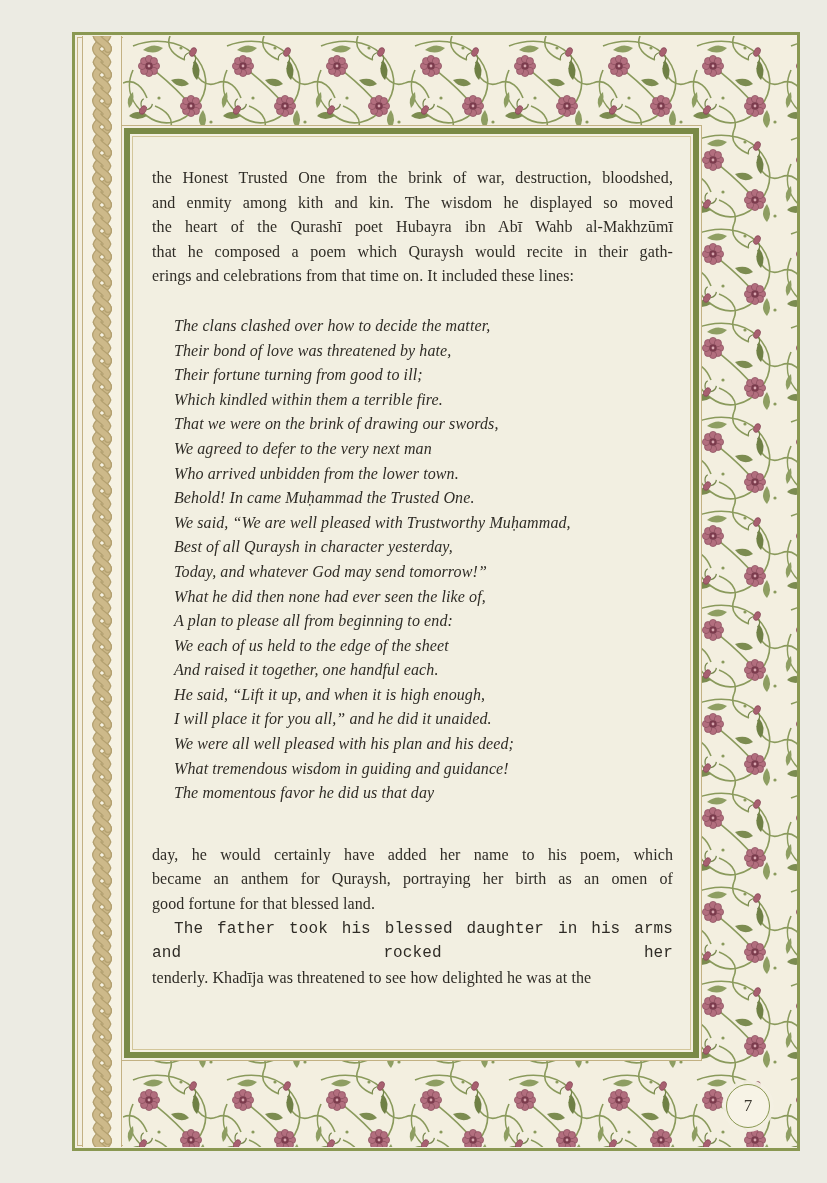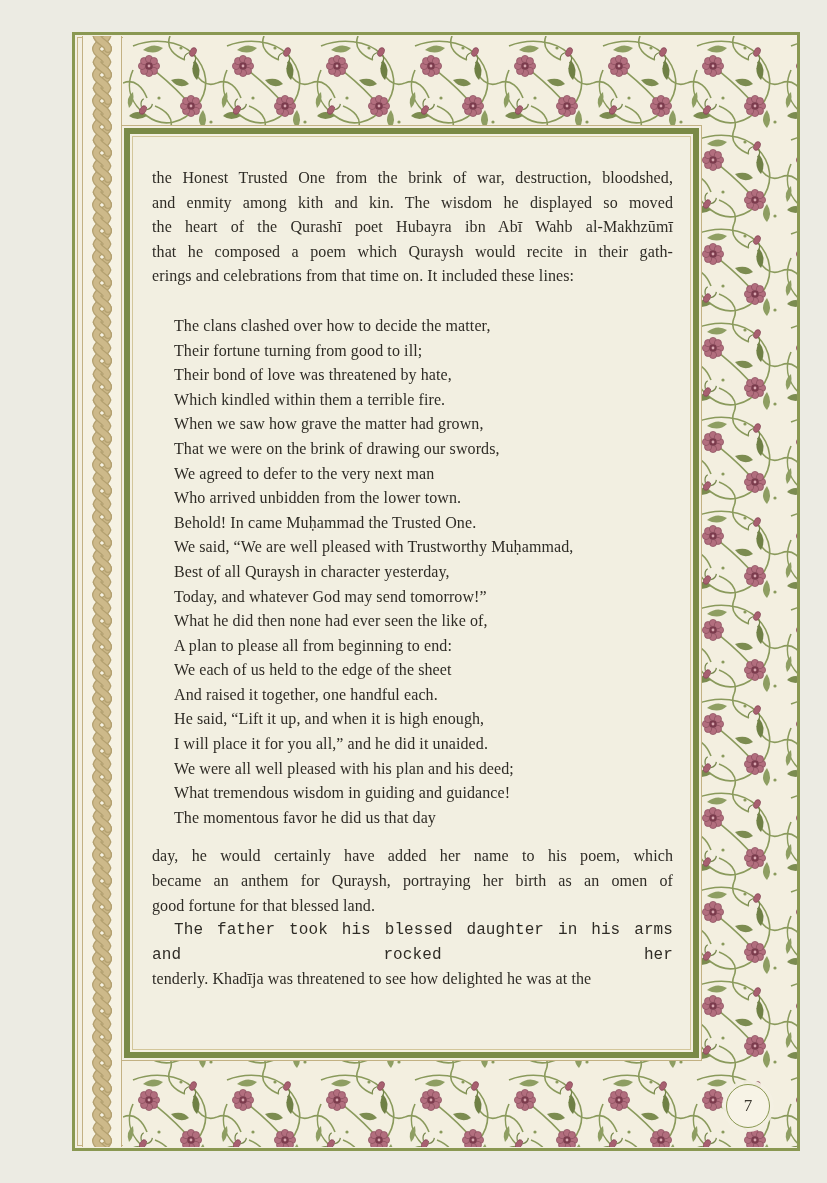--- a/index.html
+++ b/index.html
@@ -44,21 +44,21 @@
                 inset 0 0 0 2px #f4f0e2, inset 0 0 0 3px #d3c69a;
     z-index:2;
     padding:32px 20px 0 22px;
     overflow:hidden;
   }
 
   .body-text { font-size:16px; line-height:24.6px; color:#2f2c26; letter-spacing:0.1px; }
   .line { min-height:24.6px; }
   .just { text-align:justify; text-align-last:justify; }
   .indent { text-indent:22px;font-family:Liberation Mono, monospace; }
-  .poem { margin:25px 0 14px 22px; }
+  .poem { margin:25px 0 37px 22px;font-style:italic; }
 
   
   .pagenum {
     position:absolute; left:726px; top:1084px; width:44px; height:44px;
     box-sizing:border-box;
     border-radius:50%;
     background:#f7f3e6;
     border:1.5px solid #8a9852;
     box-shadow:0 0 0 4px rgba(243,239,225,0.95);
     display:flex; align-items:center; justify-content:center;
@@ -147,24 +147,23 @@
     <div class="body-text">
       <div>
           <div class="line just">the Honest Trusted One from the brink of war, destruction, bloodshed,</div>
           <div class="line just">and enmity among kith and kin. The wisdom he displayed so moved</div>
           <div class="line just">the heart of the Qurashī poet Hubayra ibn Abī Wahb al-Makhzūmī</div>
           <div class="line just">that he composed a poem which Quraysh would recite in their gath-</div>
           <div class="line">erings and celebrations from that time on. It included these lines:</div>
         </div>
       <div class="poem">
           <div class="line">The clans clashed over how to decide the matter,</div>
+          <div class="line">Their bond of love was threatened by hate,</div>
           <div class="line">Their fortune turning from good to ill;</div>
-          <div class="line">Their bond of love was threatened by hate,</div>
           <div class="line">Which kindled within them a terrible fire.</div>
-          <div class="line">When we saw how grave the matter had grown,</div>
           <div class="line">That we were on the brink of drawing our swords,</div>
           <div class="line">We agreed to defer to the very next man</div>
           <div class="line">Who arrived unbidden from the lower town.</div>
           <div class="line">Behold! In came Muḥammad the Trusted One.</div>
           <div class="line">We said, “We are well pleased with Trustworthy Muḥammad,</div>
           <div class="line">Best of all Quraysh in character yesterday,</div>
           <div class="line">Today, and whatever God may send tomorrow!”</div>
           <div class="line">What he did then none had ever seen the like of,</div>
           <div class="line">A plan to please all from beginning to end:</div>
           <div class="line">We each of us held to the edge of the sheet</div>

